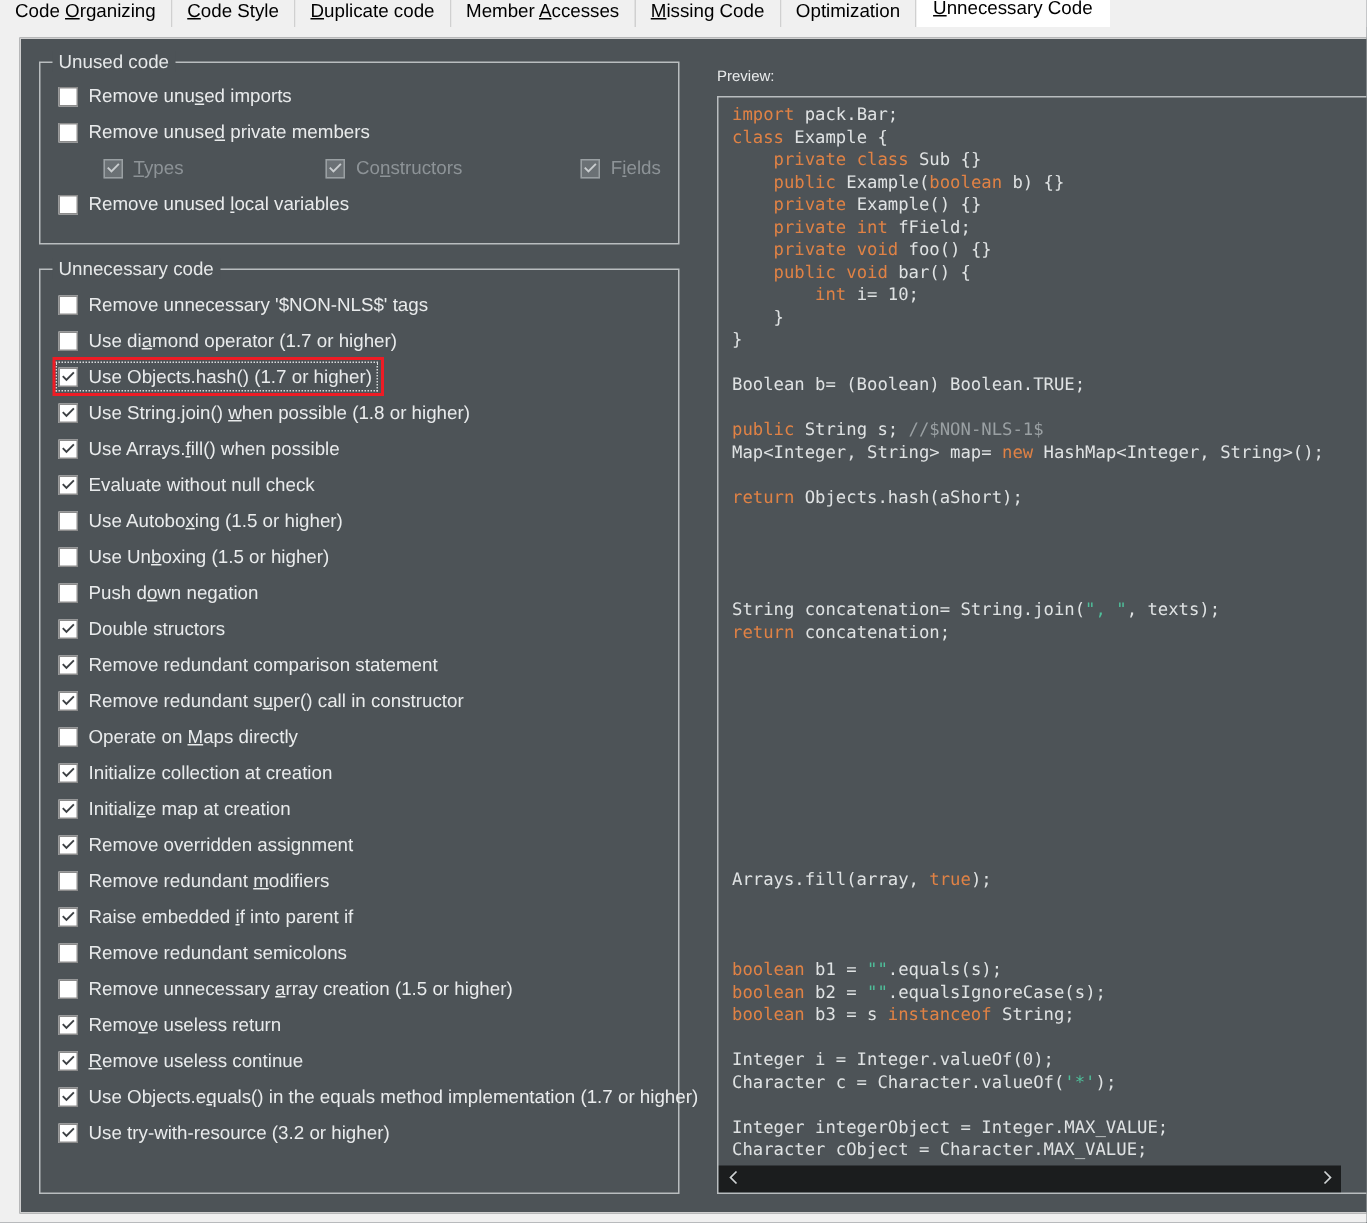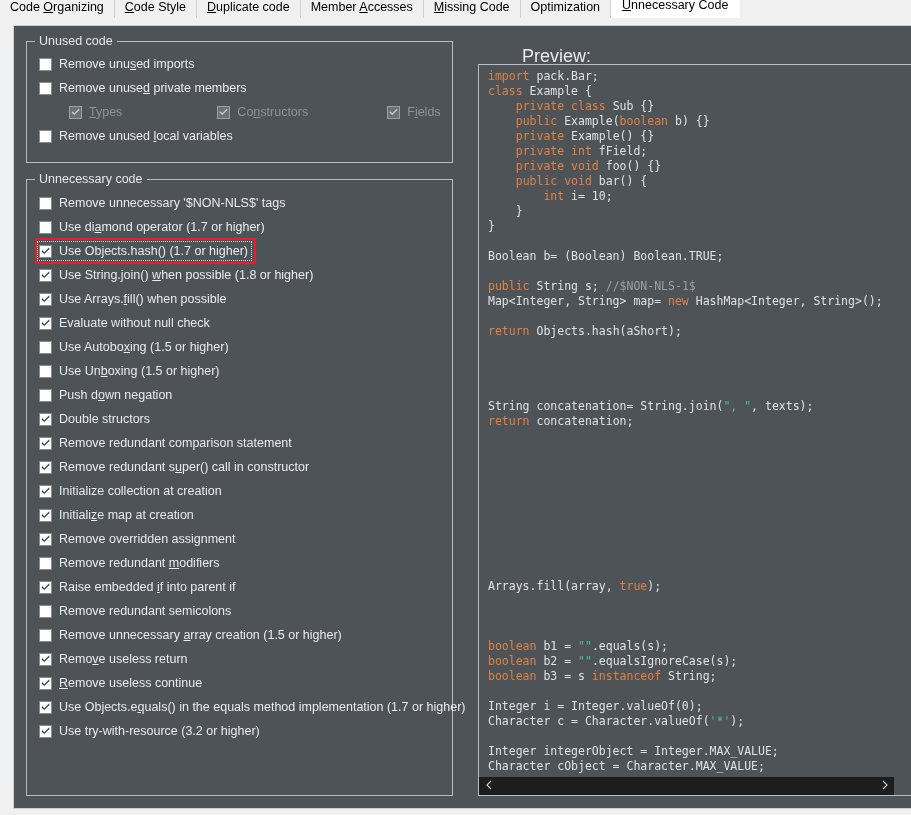--- a/index.html
+++ b/index.html
@@ -97,21 +97,21 @@
     position:absolute;left:8px;top:-1px;
     height:26px;
     box-sizing:border-box;
     border:2px solid #ee1c25;
     pointer-events:none;
   }
 
   
   .preview-label{
     position:absolute;
-    font-size:18px;color:#e9ebec;margin-left:44px;
+    font-size:10px;color:#e9ebec;
   }
   .code-frame{
     position:absolute;
     background:#4d5357;
     border:1px solid #b9bdbf;
     box-sizing:border-box;
     overflow:hidden;
   }
   .code{
     position:absolute;left:9px;top:4px;
@@ -294,20 +294,24 @@
           </div>
           <div class="row">
             <span class="cb">
               <svg width="11" height="11" viewBox="0 0 11 11">
                 <path d="M1.4 5.2 L2.3 4.3 L4.3 6.3 L8.8 1.8 L9.7 2.7 L4.3 8.1 Z" fill="#3d4144"></path>
               </svg>
             </span>
             <span class="lbl">Remove redundant s<u>u</u>per() call in constructor</span>
           </div>
           <div class="row">
+            <span class="cb"></span>
+            <span class="lbl">Operate on <u>M</u>aps directly</span>
+          </div>
+          <div class="row">
             <span class="cb">
               <svg width="11" height="11" viewBox="0 0 11 11">
                 <path d="M1.4 5.2 L2.3 4.3 L4.3 6.3 L8.8 1.8 L9.7 2.7 L4.3 8.1 Z" fill="#3d4144"></path>
               </svg>
             </span>
             <span class="lbl">Initialize collection at creation</span>
           </div>
           <div class="row">
             <span class="cb">
               <svg width="11" height="11" viewBox="0 0 11 11">

